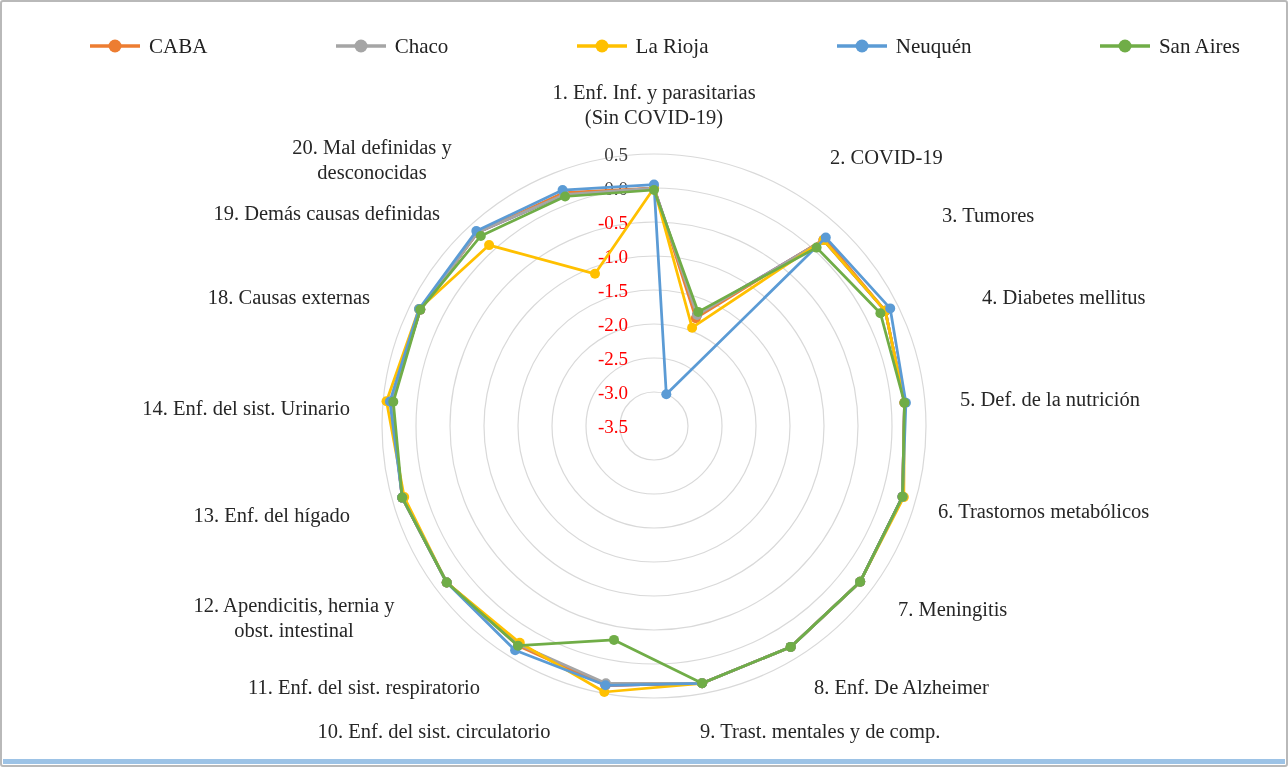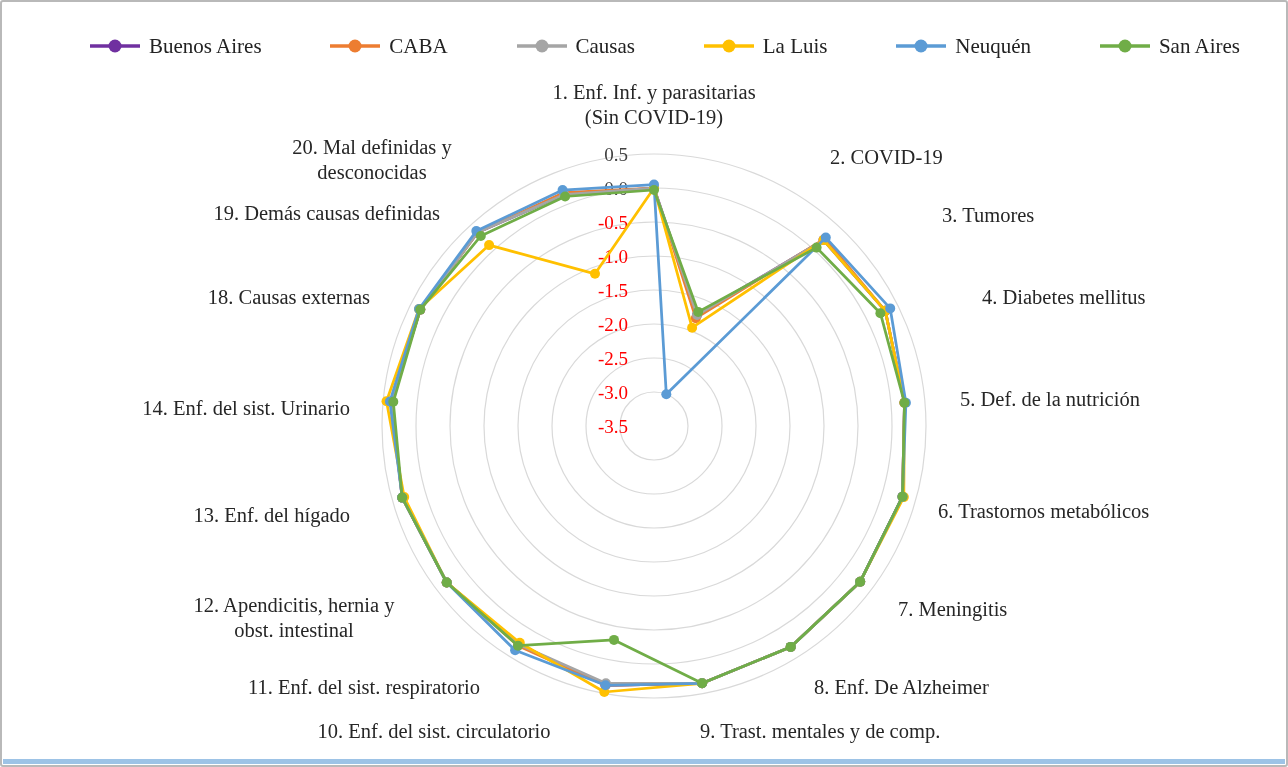--- a/index.html
+++ b/index.html
@@ -20,45 +20,38 @@
   .bottom-bar{position:absolute;left:1px;right:1px;bottom:1px;height:5px;background:#9DC3E6;}
   text{font-family:"Liberation Serif", serif;}
 </style>
 </head>
 <body>
 
 <div class="frame">
   <div class="legend" id="legend">
       <div class="legend-item">
         <svg width="50" height="14">
-          <line x1="0" y1="7" x2="50" y2="7" stroke="#7030A0" stroke-width="3.5"></line>
-          <circle cx="25" cy="7" r="6.5" fill="#7030A0"></circle>
-        </svg>
-        <span>Buenos Aires</span>
-      </div>
-      <div class="legend-item">
-        <svg width="50" height="14">
           <line x1="0" y1="7" x2="50" y2="7" stroke="#ED7D31" stroke-width="3.5"></line>
           <circle cx="25" cy="7" r="6.5" fill="#ED7D31"></circle>
         </svg>
         <span>CABA</span>
       </div>
       <div class="legend-item">
         <svg width="50" height="14">
           <line x1="0" y1="7" x2="50" y2="7" stroke="#A5A5A5" stroke-width="3.5"></line>
           <circle cx="25" cy="7" r="6.5" fill="#A5A5A5"></circle>
         </svg>
-        <span>Causas</span>
+        <span>Chaco</span>
       </div>
       <div class="legend-item">
         <svg width="50" height="14">
           <line x1="0" y1="7" x2="50" y2="7" stroke="#FFC000" stroke-width="3.5"></line>
           <circle cx="25" cy="7" r="6.5" fill="#FFC000"></circle>
         </svg>
-        <span>La Luis</span>
+        <span>La Rioja</span>
       </div>
       <div class="legend-item">
         <svg width="50" height="14">
           <line x1="0" y1="7" x2="50" y2="7" stroke="#5B9BD5" stroke-width="3.5"></line>
           <circle cx="25" cy="7" r="6.5" fill="#5B9BD5"></circle>
         </svg>
         <span>Neuquén</span>
       </div>
       <div class="legend-item">
         <svg width="50" height="14">

